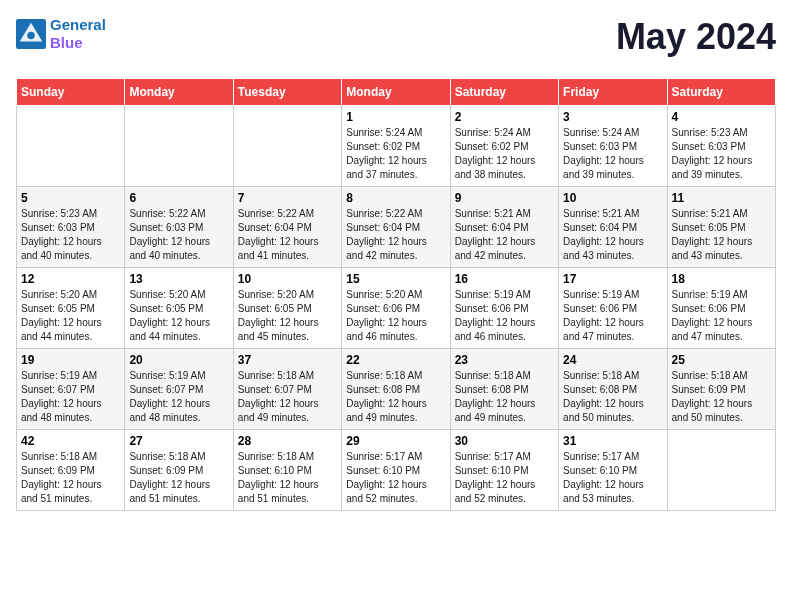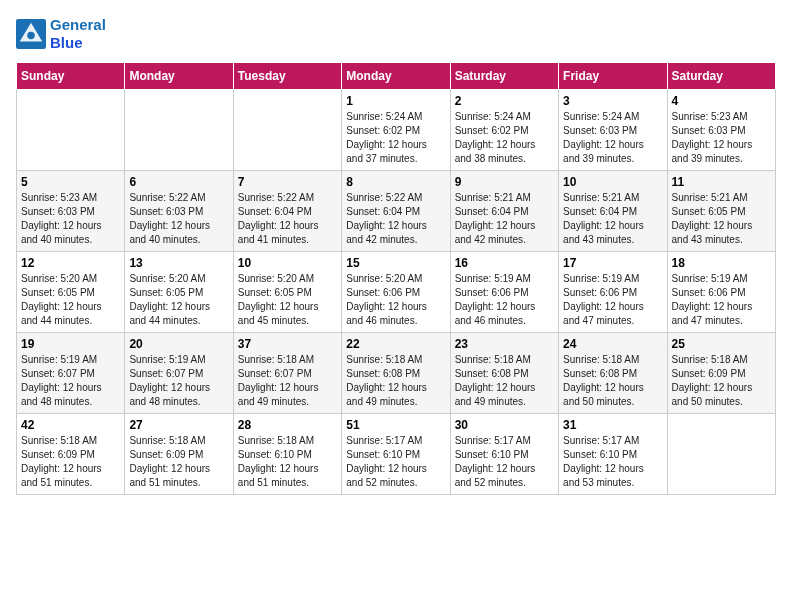--- a/index.html
+++ b/index.html
@@ -7,21 +7,21 @@
       font-family: Arial, sans-serif;
       background: #fff;
       width: 792px;
       min-height: 612px;
       padding: 16px;
     }
     .header {
       display: flex;
       justify-content: space-between;
       align-items: flex-start;
-      margin-bottom: 10px;
+      margin-bottom: 20px;
       gap: 28px;
     }
     .logo {
       display: flex;
       align-items: center;
       gap: 4px;
     }
     .logo-text {
       font-size: 15px;
       font-weight: bold;
@@ -46,21 +46,21 @@
     .location {
       font-size: 14px;
       color: #333;
     }
     .calendar {
       width: 100%;
       border-collapse: collapse;
       font-size: 11px;
     }
     .calendar th {
-      background-color: #be185d;
+      background-color: #ef4444;
       color: #fff;
       padding: 6px 4px;
       text-align: left;
       font-size: 12px;
       border: 1px solid #fff;
     }
     .calendar td {
       border: 1px solid #ccc;
       vertical-align: top;
       padding: 4px;
@@ -91,24 +91,25 @@
 
 <div class="header">
   <div class="logo">
     <svg class="logo-icon" viewBox="0 0 40 40">
       <rect x="0" y="0" width="40" height="40" rx="3" fill="#1a6fb5"></rect>
       <polygon points="20,5 35,30 5,30" fill="#fff" opacity="0.9"></polygon>
       <circle cx="20" cy="22" r="5" fill="#1a6fb5"></circle>
     </svg>
     <div class="logo-text">
       <div><span>General</span></div>
-      <div><span style="color:#1d4ed8;">Blue</span></div>
+      <div><span style="color:#8b5cf6;">Blue</span></div>
     </div>
   </div>
   <div class="title-area">
+    <div class="month-title">May 2024</div>
   </div>
 </div>
 
 <table class="calendar">
   <thead>
     <tr id="weekday-header">
         <th>Sunday</th>
         <th>Monday</th>
         <th>Tuesday</th>
         <th>Monday</th>
@@ -320,21 +321,21 @@
 and 51 minutes.</div>
         </td>
         <td>
           <span class="day-num">28</span>
           <div class="day-info" style="white-space: pre-line;">Sunrise: 5:18 AM
 Sunset: 6:10 PM
 Daylight: 12 hours
 and 51 minutes.</div>
         </td>
         <td>
-          <span class="day-num">51</span>
+          <span class="day-num">29</span>
           <div class="day-info" style="white-space: pre-line;">Sunrise: 5:17 AM
 Sunset: 6:10 PM
 Daylight: 12 hours
 and 52 minutes.</div>
         </td>
         <td>
           <span class="day-num">30</span>
           <div class="day-info" style="white-space: pre-line;">Sunrise: 5:17 AM
 Sunset: 6:10 PM
 Daylight: 12 hours

